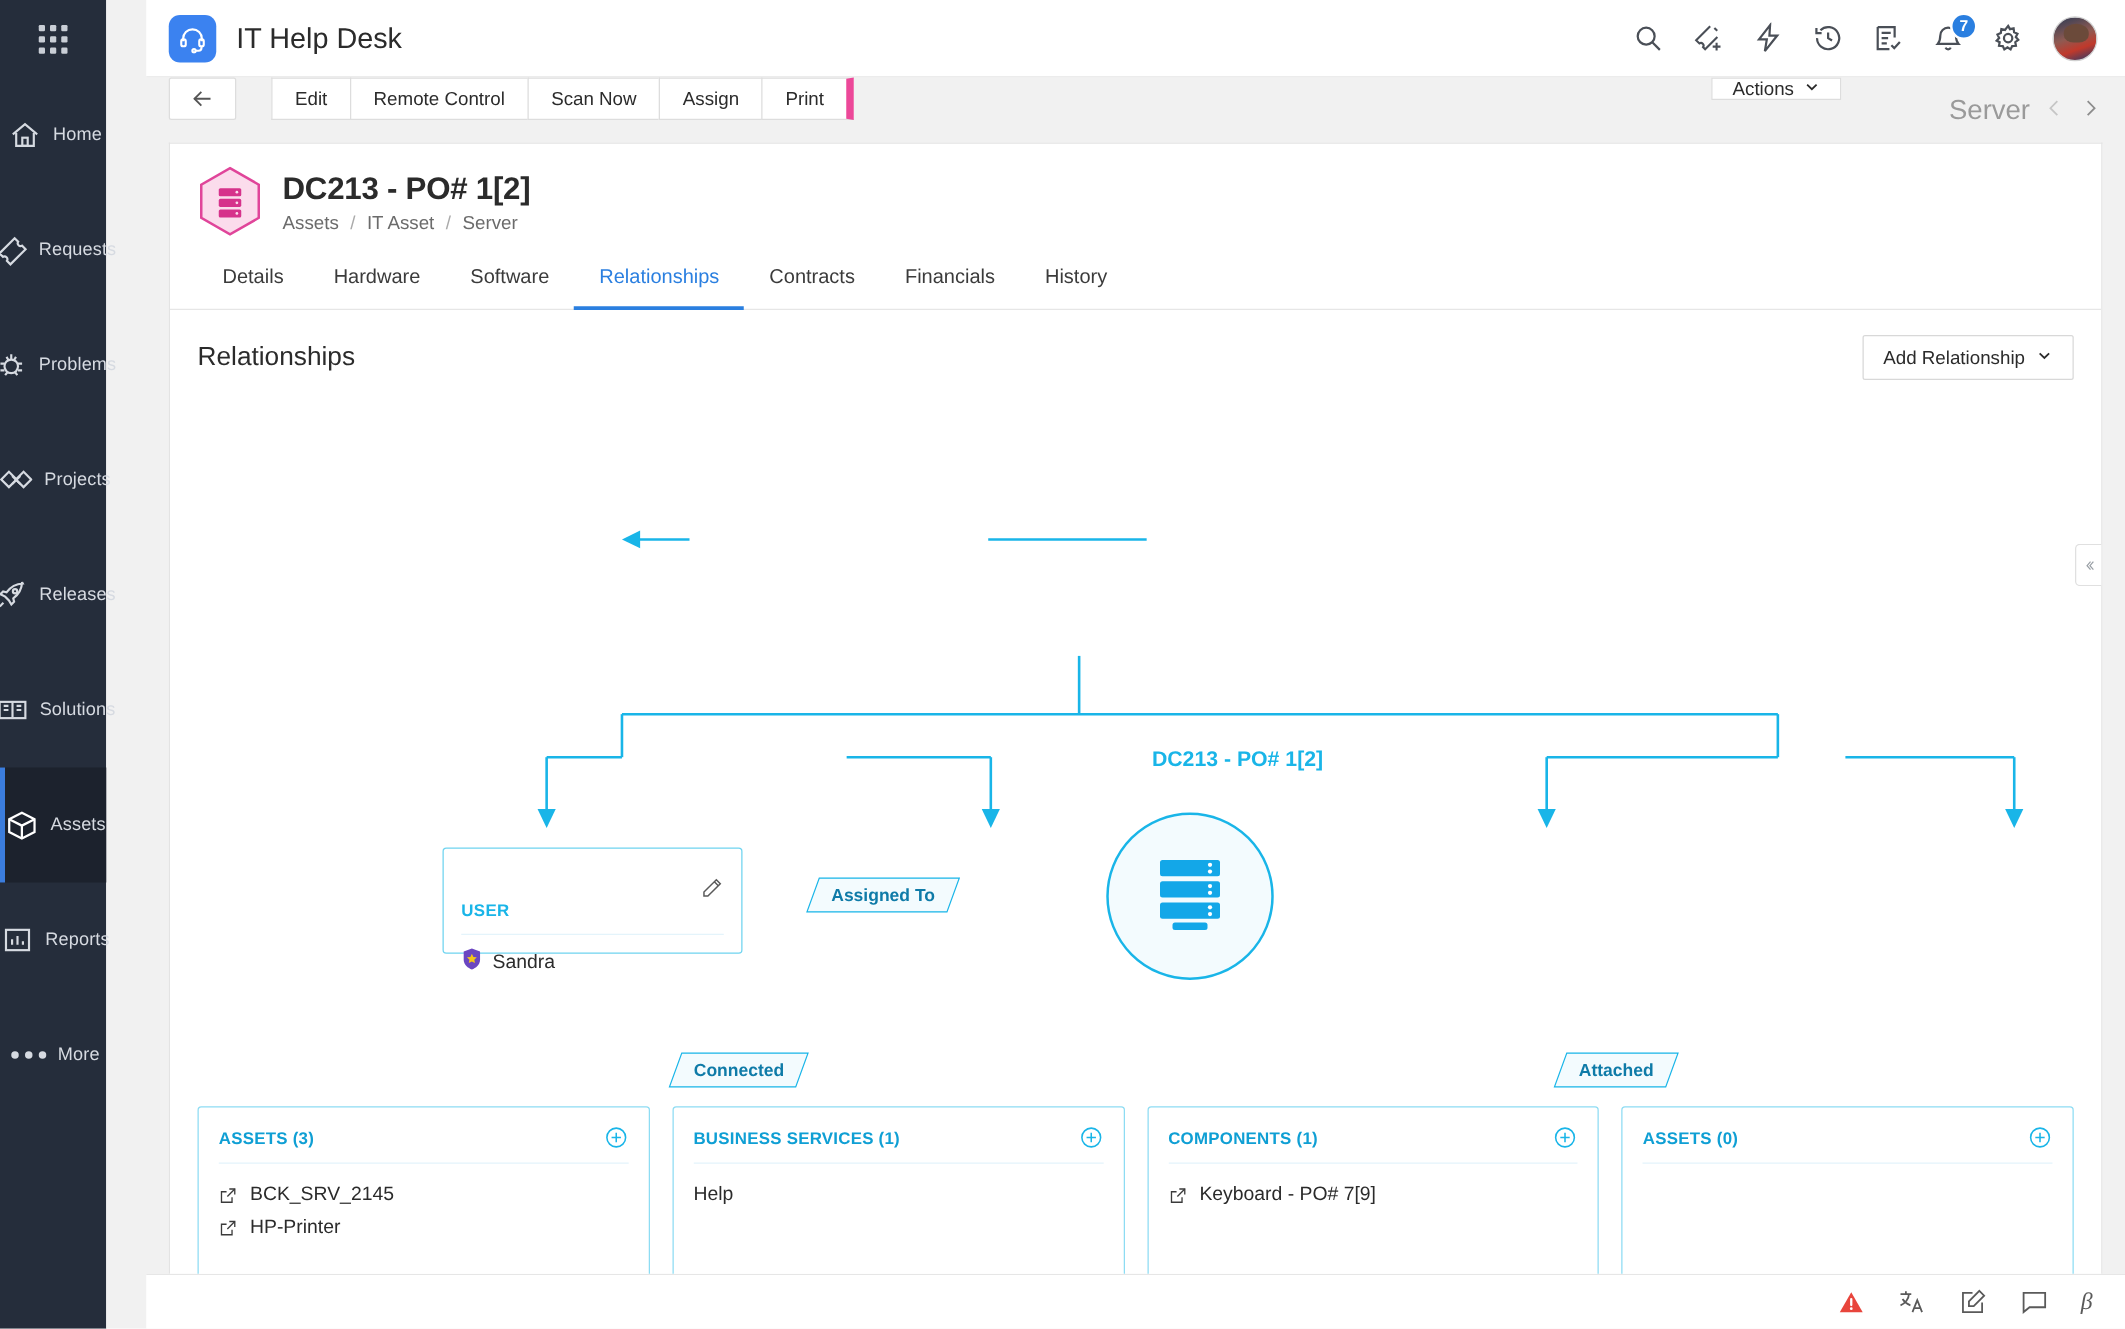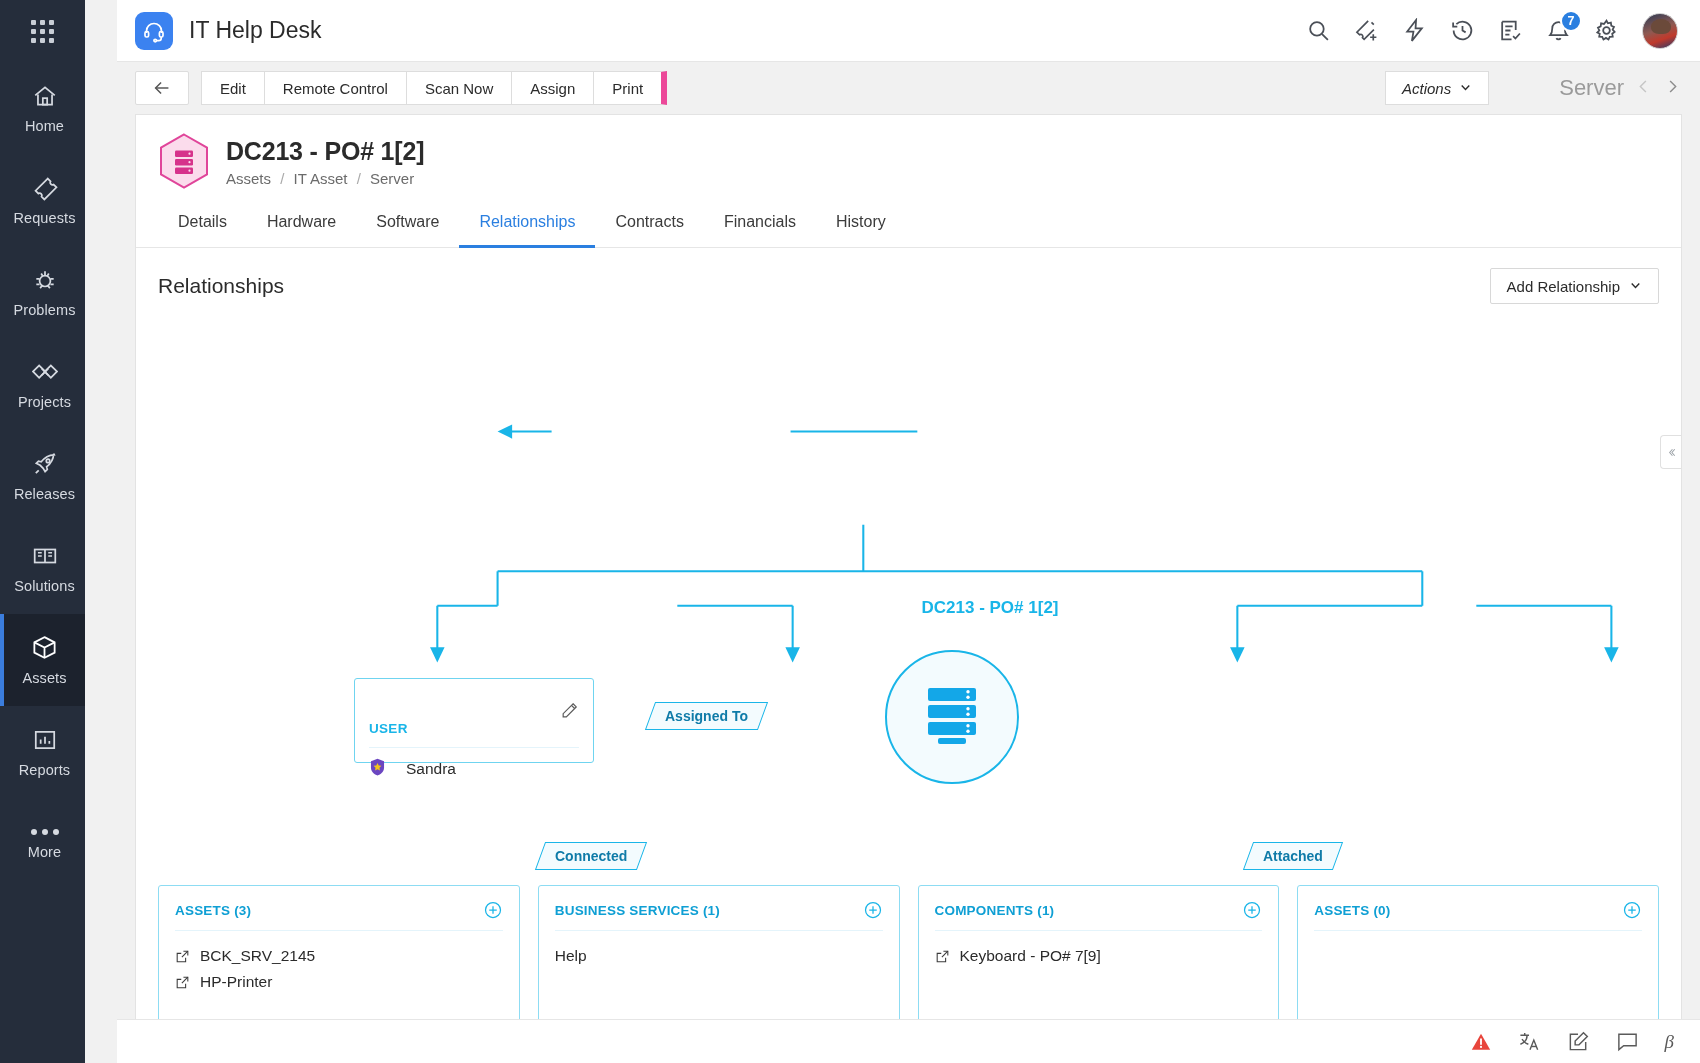--- a/index.html
+++ b/index.html
@@ -19,21 +19,21 @@
     display: flex; flex-direction: column; align-items: stretch;
   }
   .rail-grid {
     height: 62px; display: flex; align-items: center; justify-content: center;
     cursor: pointer;
   }
   .dots { display: grid; grid-template-columns: repeat(3,5px); gap: 4px; }
   .dots i { width: 5px; height: 5px; background: #c9ced6; border-radius: 1px; display:block;}
   .rail-items { display: flex; flex-direction: column; }
   .rail-item {
-    height: 92px; display: flex; flex-direction: column;
+    height: 92px; display: flex; flex-direction: row;
     align-items: center; justify-content: center; gap: 9px;
     color: #d6dae1; font-size: 14.5px; cursor: pointer;
     border-left: 4px solid transparent; position: relative;
   }
   .rail-item.active { background: #1c222d; border-left-color: #3b7ddd; }
   .rail-item svg { display: block; }
   .rail-item .lbl { letter-spacing: .1px; }
   .rail-more .ddd { display:flex; gap:5px; }
   .rail-more .ddd i { width:6px;height:6px;background:#d6dae1;border-radius:50%;display:block; }
 
@@ -64,41 +64,40 @@
     background: linear-gradient(160deg,#2b3a55 0%,#8e5a52 45%,#c0392b 70%,#1f3b6e 100%);
     border: 1px solid #d0d0d0; position: relative; flex: 0 0 36px;
   }
   .avatar::after{
     content:""; position:absolute; left:8px; top:5px; width:20px; height:15px;
     border-radius:50% 50% 40% 40%; background:#6b4a3a;
   }
 
   
   .toolbar {
-    height: 52px; display: flex; align-items: center; padding: 0 18px;
-    background: #f1f1f1; gap: 0;
+    height: 52px; display: flex; padding: 0 18px;
+    background: #f1f1f1; gap: 16px;
   }
   .tb-back {
     width: 54px; height: 34px; background: #fff; border: 1px solid #ddd;
     display:flex; align-items:center; justify-content:center; cursor:pointer;
     border-radius: 2px; color:#555;
   }
   .tb-group { display: flex; margin-left: 12px; }
   .tb-btn {
     height: 34px; background: #fff; border: 1px solid #ddd; border-right: none;
     padding: 0 18px; display:flex; align-items:center; font-size: 15px;
     color: #2b2b2b; cursor: pointer; white-space: nowrap;
   }
   .tb-btn:last-child { border-right: 6px solid #ec4899; }
   .tb-mid { flex: 1; }
   .tb-actions {
-    height: 34px; background: #fff; border: 1px solid #ddd; padding: 0 16px;
+    height: 18px; background: #fff; border: 1px solid #ddd; padding: 0 16px;
     display:flex; align-items:center; gap: 8px; font-size: 15px; cursor: pointer;
     color: #2b2b2b;
-    font-style: italic;
   }
   .tb-right { display:flex; align-items:center; gap: 10px; margin-left: 70px; }
   .tb-entity { font-size: 22px; color: #9a9a9a; }
   .nav-chev { color: #c0c0c0; cursor: pointer; font-size: 22px; line-height: 1; }
   .nav-chev.dark { color: #8d8d8d; }
 
   
   .content-wrap { flex: 1; padding: 0 18px 0 18px; min-height: 0; position: relative; }
   .card {
     background: #fff; height: 100%; border: 1px solid #e3e3e3; border-bottom: none;
@@ -150,21 +149,21 @@
   .user-card {
     position: absolute; left: 218px; top: 368px; width: 240px; height: 85px;
     border: 1px solid #6fd4f0; border-radius: 3px; background: #fff;
     padding: 10px 14px 0 14px;
   }
   .uc-head { display: flex; align-items: center; }
   .uc-label { font-size: 13.5px; font-weight: bold; color: #19b5e8; letter-spacing:.3px;margin-top:32px; }
   .uc-sp { flex: 1; }
   .uc-pencil { cursor: pointer; color: #5a5a5a; }
   .uc-div { height: 1px; background: #e4f4fb; margin: 11px 0 0 0; }
-  .uc-row { display: flex; align-items: center; gap: 20px; margin-top: 10px; font-size: 15.5px; color: #2b2b2b; }
+  .uc-row { display: flex; align-items: center; gap: 8px; margin-top: 10px; font-size: 15.5px; color: #2b2b2b; }
 
   .edge-label {
     position: absolute; height: 28px; background: #f3fbfe; border: 1px solid #19b5e8;
     display: flex; align-items: center; justify-content: center;
     font-size: 14px; font-weight: bold; color: #0f7ba8; white-space: nowrap;
     transform: skewX(-20deg); padding: 0 14px;
   }
   .edge-label > span { transform: skewX(20deg); display: block; }
   .el-assigned { left: 514px; top: 392px; }
   .el-connected { left: 404px; top: 532px; }

